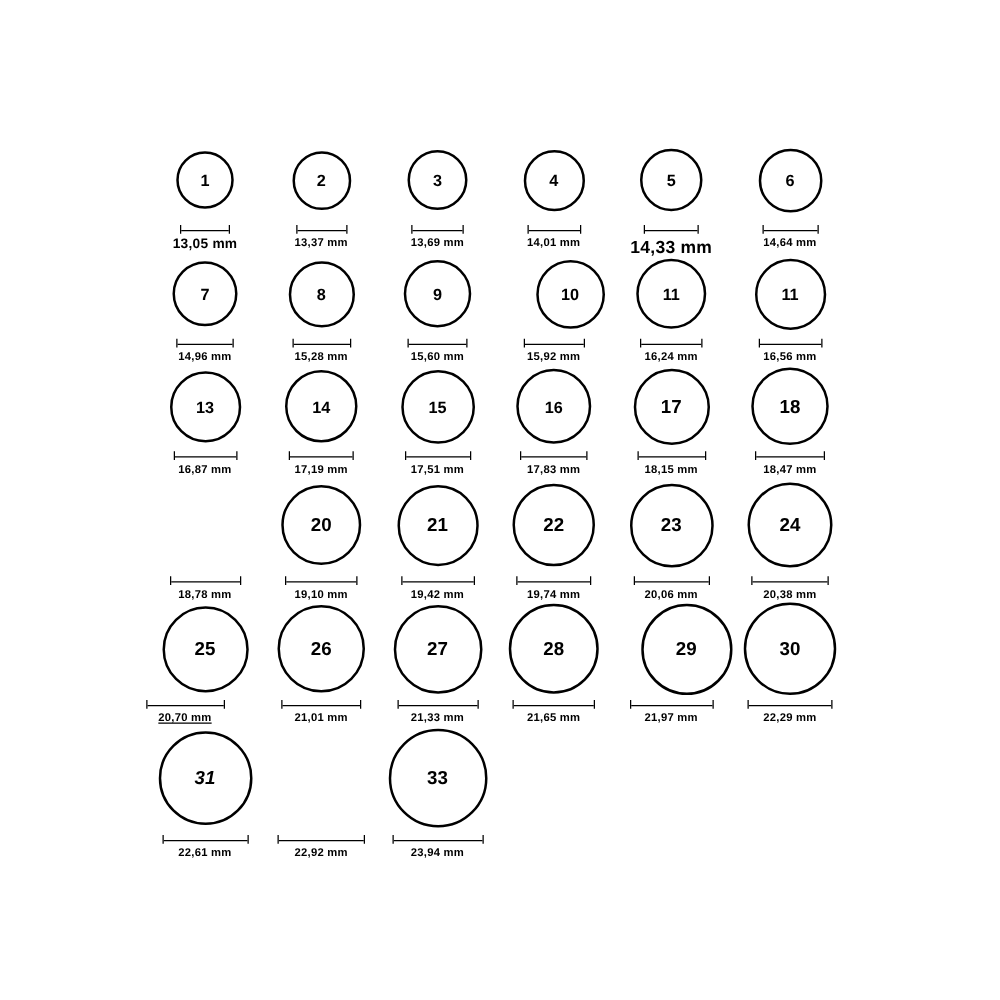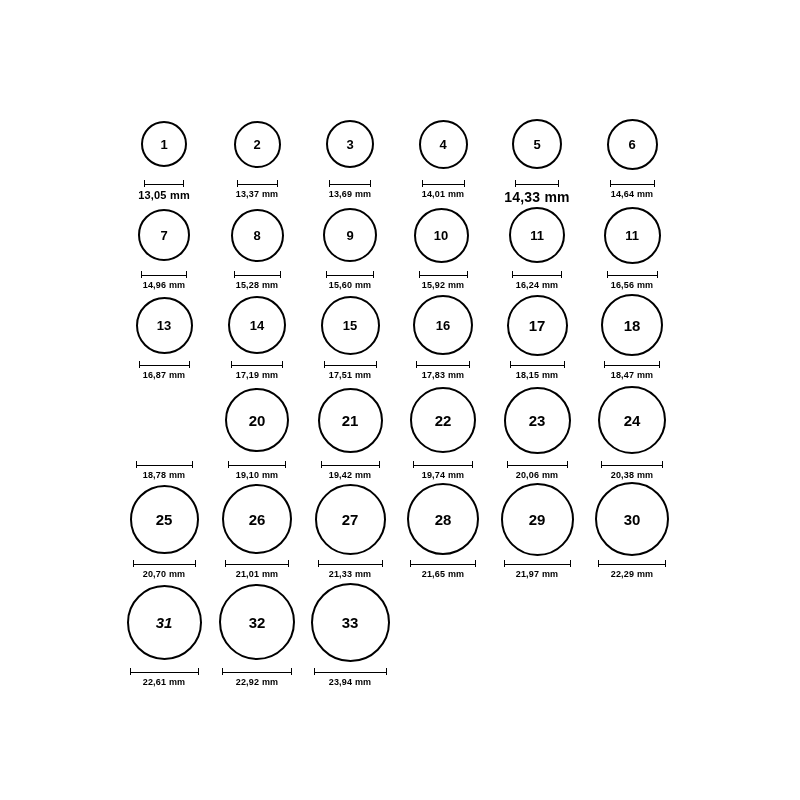--- a/index.html
+++ b/index.html
@@ -149,21 +149,21 @@
     </div>
     <div class="ring-cell" style="left: 290px; top: 208px; width: 120px;">
       <div class="ring-circle" style="width: 54px; height: 54px;">
         <span class="ring-number" style="font-size: 13px;">9</span>
       </div>
     </div>
     <div class="dim" style="position: absolute; left: 290px; top: 271px; width: 120px;">
       <div class="dim-line" style="width: 48px;"></div>
       <div class="dim-label" style="font-size: 9px;">15,60 mm</div>
     </div>
-    <div class="ring-cell" style="left: 381px; top: 207.5px; width: 120px;">
+    <div class="ring-cell" style="left: 396px; top: 207.5px; width: 120px;">
       <div class="ring-circle" style="width: 55px; height: 55px;">
         <span class="ring-number" style="font-size: 13px;">10</span>
       </div>
     </div>
     <div class="dim" style="position: absolute; left: 383px; top: 271px; width: 120px;">
       <div class="dim-line" style="width: 49px;"></div>
       <div class="dim-label" style="font-size: 9px;">15,92 mm</div>
     </div>
     <div class="ring-cell" style="left: 477px; top: 207px; width: 120px;">
       <div class="ring-circle" style="width: 56px; height: 56px;">
@@ -284,21 +284,21 @@
     </div>
     <div class="dim" style="position: absolute; left: 572px; top: 461px; width: 120px;">
       <div class="dim-line" style="width: 62px;"></div>
       <div class="dim-label" style="font-size: 9px;">20,38 mm</div>
     </div>
     <div class="ring-cell" style="left: 104px; top: 484.5px; width: 120px;">
       <div class="ring-circle" style="width: 69px; height: 69px;">
         <span class="ring-number" style="font-size: 15px;">25</span>
       </div>
     </div>
-    <div class="dim" style="position: absolute; left: 104px; top: 560px; width: 120px;">
+    <div class="dim" style="position: absolute; left: 88px; top: 560px; width: 120px; text-decoration: underline;">
       <div class="dim-line" style="width: 63px;"></div>
       <div class="dim-label" style="font-size: 9px;">20,70 mm</div>
     </div>
     <div class="ring-cell" style="left: 197px; top: 484px; width: 120px;">
       <div class="ring-circle" style="width: 70px; height: 70px;">
         <span class="ring-number" style="font-size: 15px;">26</span>
       </div>
     </div>
     <div class="dim" style="position: absolute; left: 197px; top: 560px; width: 120px;">
       <div class="dim-line" style="width: 64px;"></div>
@@ -315,21 +315,21 @@
     </div>
     <div class="ring-cell" style="left: 383px; top: 483px; width: 120px;">
       <div class="ring-circle" style="width: 72px; height: 72px;">
         <span class="ring-number" style="font-size: 15px;">28</span>
       </div>
     </div>
     <div class="dim" style="position: absolute; left: 383px; top: 560px; width: 120px;">
       <div class="dim-line" style="width: 66px;"></div>
       <div class="dim-label" style="font-size: 9px;">21,65 mm</div>
     </div>
-    <div class="ring-cell" style="left: 477px; top: 482.5px; width: 120px;">
+    <div class="ring-cell" style="left: 477px; top: 482.5px; width: 120px; padding-left: 12px;">
       <div class="ring-circle" style="width: 73px; height: 73px;">
         <span class="ring-number" style="font-size: 15px;">29</span>
       </div>
     </div>
     <div class="dim" style="position: absolute; left: 477px; top: 560px; width: 120px;">
       <div class="dim-line" style="width: 67px;"></div>
       <div class="dim-label" style="font-size: 9px;">21,97 mm</div>
     </div>
     <div class="ring-cell" style="left: 572px; top: 482px; width: 120px;">
       <div class="ring-circle" style="width: 74px; height: 74px;">
@@ -342,25 +342,20 @@
     </div>
     <div class="ring-cell" style="left: 104px; top: 584.5px; width: 120px;">
       <div class="ring-circle" style="width: 75px; height: 75px;">
         <span class="ring-number" style="font-size: 15px; font-style: italic;">31</span>
       </div>
     </div>
     <div class="dim" style="position: absolute; left: 104px; top: 668px; width: 120px;">
       <div class="dim-line" style="width: 69px;"></div>
       <div class="dim-label" style="font-size: 9px;">22,61 mm</div>
     </div>
-    <div class="ring-cell" style="left: 197px; top: 584px; width: 120px;">
-      <div class="ring-circle" style="width: 76px; height: 76px;">
-        <span class="ring-number" style="font-size: 15px;">32</span>
-      </div>
-    </div>
     <div class="dim" style="position: absolute; left: 197px; top: 668px; width: 120px;">
       <div class="dim-line" style="width: 70px;"></div>
       <div class="dim-label" style="font-size: 9px;">22,92 mm</div>
     </div>
     <div class="ring-cell" style="left: 290px; top: 582.5px; width: 120px;">
       <div class="ring-circle" style="width: 79px; height: 79px;">
         <span class="ring-number" style="font-size: 15px;">33</span>
       </div>
     </div>
     <div class="dim" style="position: absolute; left: 290px; top: 668px; width: 120px;">

